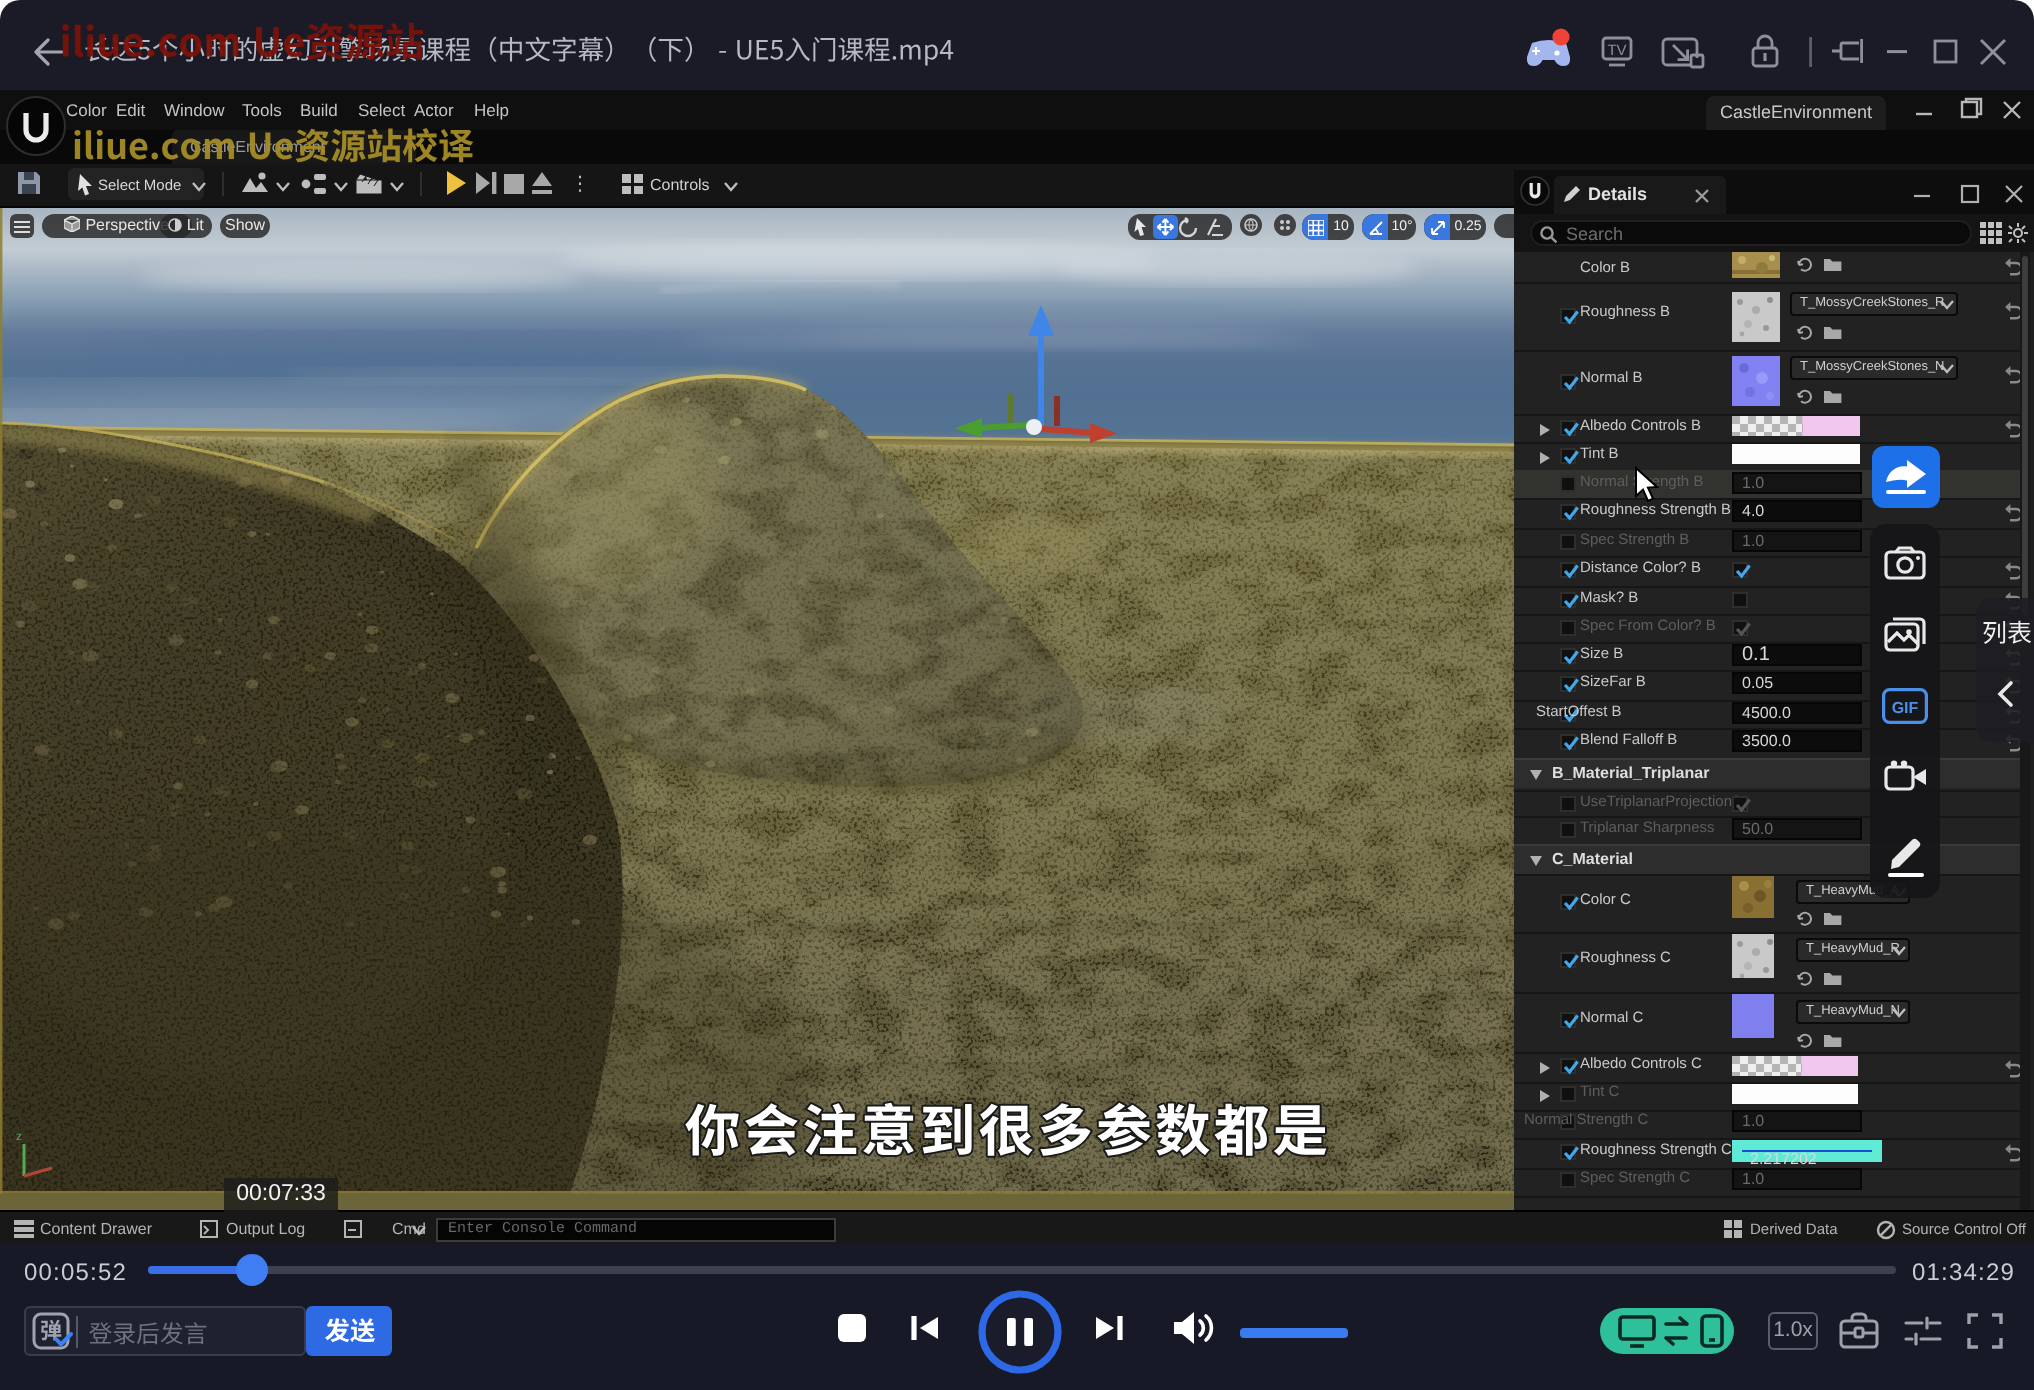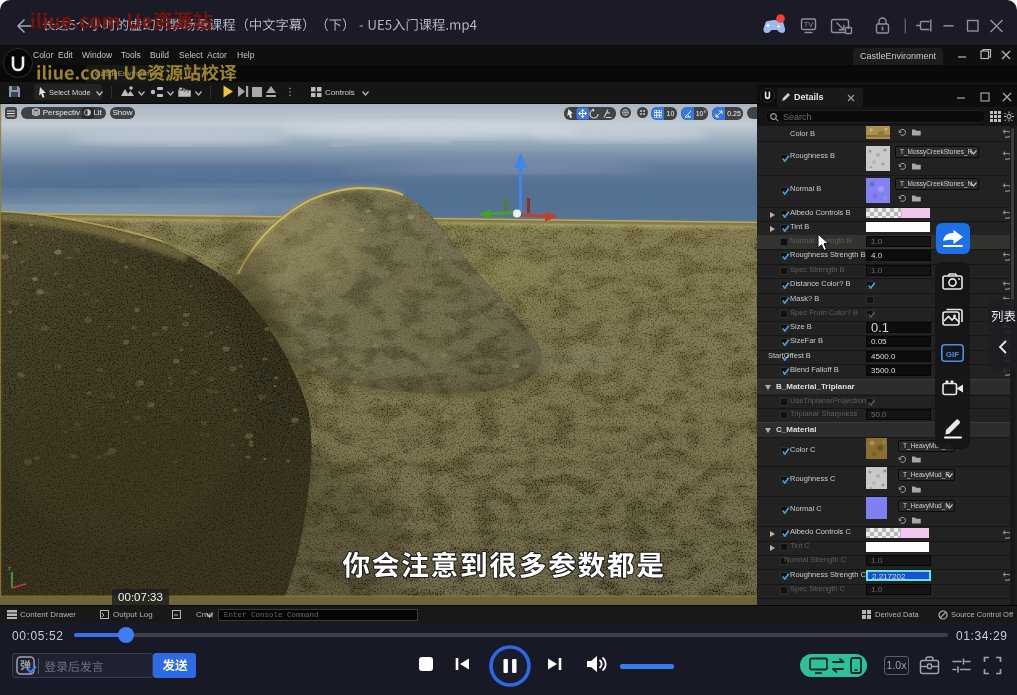--- a/index.html
+++ b/index.html
@@ -969,21 +969,21 @@
     </svg>
     <svg class="abs" style="left:1001px;top:264px" width="11" height="10" viewBox="0 0 11 10">
       <path d="M2 3.5 h5 a2.8 2.8 0 0 1 0 5.6 h-3" stroke="#8a8a8a" stroke-width="1.2" fill="none"></path>
       <path d="M4.2 1 L1.6 3.5 L4.2 6" fill="#8a8a8a"></path>
     </svg>
     <div class="cb" style="left:780px;top:279px"></div>
     <svg class="abs" style="left:780.5px;top:279px" width="9" height="9" viewBox="0 0 9 9">
       <path d="M1.5 4.5 L3.8 7 L7.8 1.8" stroke="#46a7e8" stroke-width="1.6" fill="none"></path>
     </svg>
     <div class="dlabel" style="left:790px;top:277px">Size B</div>
-    <div class="abs" style="left:866px;top:277px;width:65px;height:11px;background:#0c0c0c;border:1px solid #060606;color:#d8d8d8;font-size:13px;line-height:9px;padding-left:4px">0.1</div>
+    <div class="abs" style="left:866px;top:277px;width:65px;height:11px;background:#0c0c0c;border:1px solid #060606;color:#d8d8d8;font-size:10px;line-height:9px;padding-left:4px">0.1</div>
     <svg class="abs" style="left:1001px;top:278px" width="11" height="10" viewBox="0 0 11 10">
       <path d="M2 3.5 h5 a2.8 2.8 0 0 1 0 5.6 h-3" stroke="#8a8a8a" stroke-width="1.2" fill="none"></path>
       <path d="M4.2 1 L1.6 3.5 L4.2 6" fill="#8a8a8a"></path>
     </svg>
     <div class="cb" style="left:780px;top:293px"></div>
     <svg class="abs" style="left:780.5px;top:293px" width="9" height="9" viewBox="0 0 9 9">
       <path d="M1.5 4.5 L3.8 7 L7.8 1.8" stroke="#46a7e8" stroke-width="1.6" fill="none"></path>
     </svg>
     <div class="dlabel" style="left:790px;top:291px">SizeFar B</div>
     <div class="abs" style="left:866px;top:291px;width:65px;height:11px;background:#0c0c0c;border:1px solid #060606;color:#d8d8d8;font-size:8px;line-height:9px;padding-left:4px">0.05</div>
@@ -1118,28 +1118,28 @@
       <path d="M2 3.5 h5 a2.8 2.8 0 0 1 0 5.6 h-3" stroke="#8a8a8a" stroke-width="1.2" fill="none"></path>
       <path d="M4.2 1 L1.6 3.5 L4.2 6" fill="#8a8a8a"></path>
     </svg>
     <svg class="abs" style="left:768px;top:499px" width="8" height="8" viewBox="0 0 8 8">
       <path d="M2 1 L7 4 L2 7 Z" fill="#b0b0b0"></path>
     </svg>
     <div class="cb" style="left:780px;top:498px"></div>
     <div class="dlabel dgray" style="left:790px;top:496px">Tint C</div>
     <div class="abs" style="left:866px;top:497px;width:63px;height:10px;background:#fdfdfd"></div>
     <div class="cb" style="left:780px;top:512px"></div>
-    <div class="dlabel dgray" style="left:784px;top:510px">Normal Strength C</div>
+    <div class="dlabel dgray" style="left:762px;top:510px">Normal Strength C</div>
     <div class="abs" style="left:866px;top:510px;width:65px;height:11px;background:#141414;border:1px solid #060606;color:#6a6a6a;font-size:8px;line-height:9px;padding-left:4px">1.0</div>
     <div class="cb" style="left:780px;top:527px"></div>
     <svg class="abs" style="left:780.5px;top:527px" width="9" height="9" viewBox="0 0 9 9">
       <path d="M1.5 4.5 L3.8 7 L7.8 1.8" stroke="#46a7e8" stroke-width="1.6" fill="none"></path>
     </svg>
     <div class="dlabel" style="left:790px;top:525px">Roughness Strength C</div>
-    <div class="abs" style="left:866px;top:525px;width:65px;height:11px;background:#1d4ed8;border:2px solid #5eead4;color:#d8d8d8;font-size:8px;line-height:9px;padding-left:4px">2.217202</div>
+    <div class="abs" style="left:866px;top:525px;width:75px;height:11px;background:#1d4ed8;border:5px solid #5eead4;color:#d8d8d8;font-size:8px;line-height:9px;padding-left:4px">2.217202</div>
     <svg class="abs" style="left:1001px;top:526px" width="11" height="10" viewBox="0 0 11 10">
       <path d="M2 3.5 h5 a2.8 2.8 0 0 1 0 5.6 h-3" stroke="#8a8a8a" stroke-width="1.2" fill="none"></path>
       <path d="M4.2 1 L1.6 3.5 L4.2 6" fill="#8a8a8a"></path>
     </svg>
     <div class="cb" style="left:780px;top:541px"></div>
     <div class="dlabel dgray" style="left:790px;top:539px">Spec Strength C</div>
     <div class="abs" style="left:866px;top:539px;width:65px;height:11px;background:#141414;border:1px solid #060606;color:#6a6a6a;font-size:8px;line-height:9px;padding-left:4px">1.0</div>
     <div class="abs" style="left:1010px;top:81px;width:5px;height:479px;background:#181818"></div>
     <div class="abs" style="left:1011px;top:83px;width:3px;height:180px;background:#3d3d3d;border-radius:2px"></div>
     <div class="abs" style="left:112px;top:544px;width:57px;height:17px;background:rgba(28,28,28,0.8)"></div>

